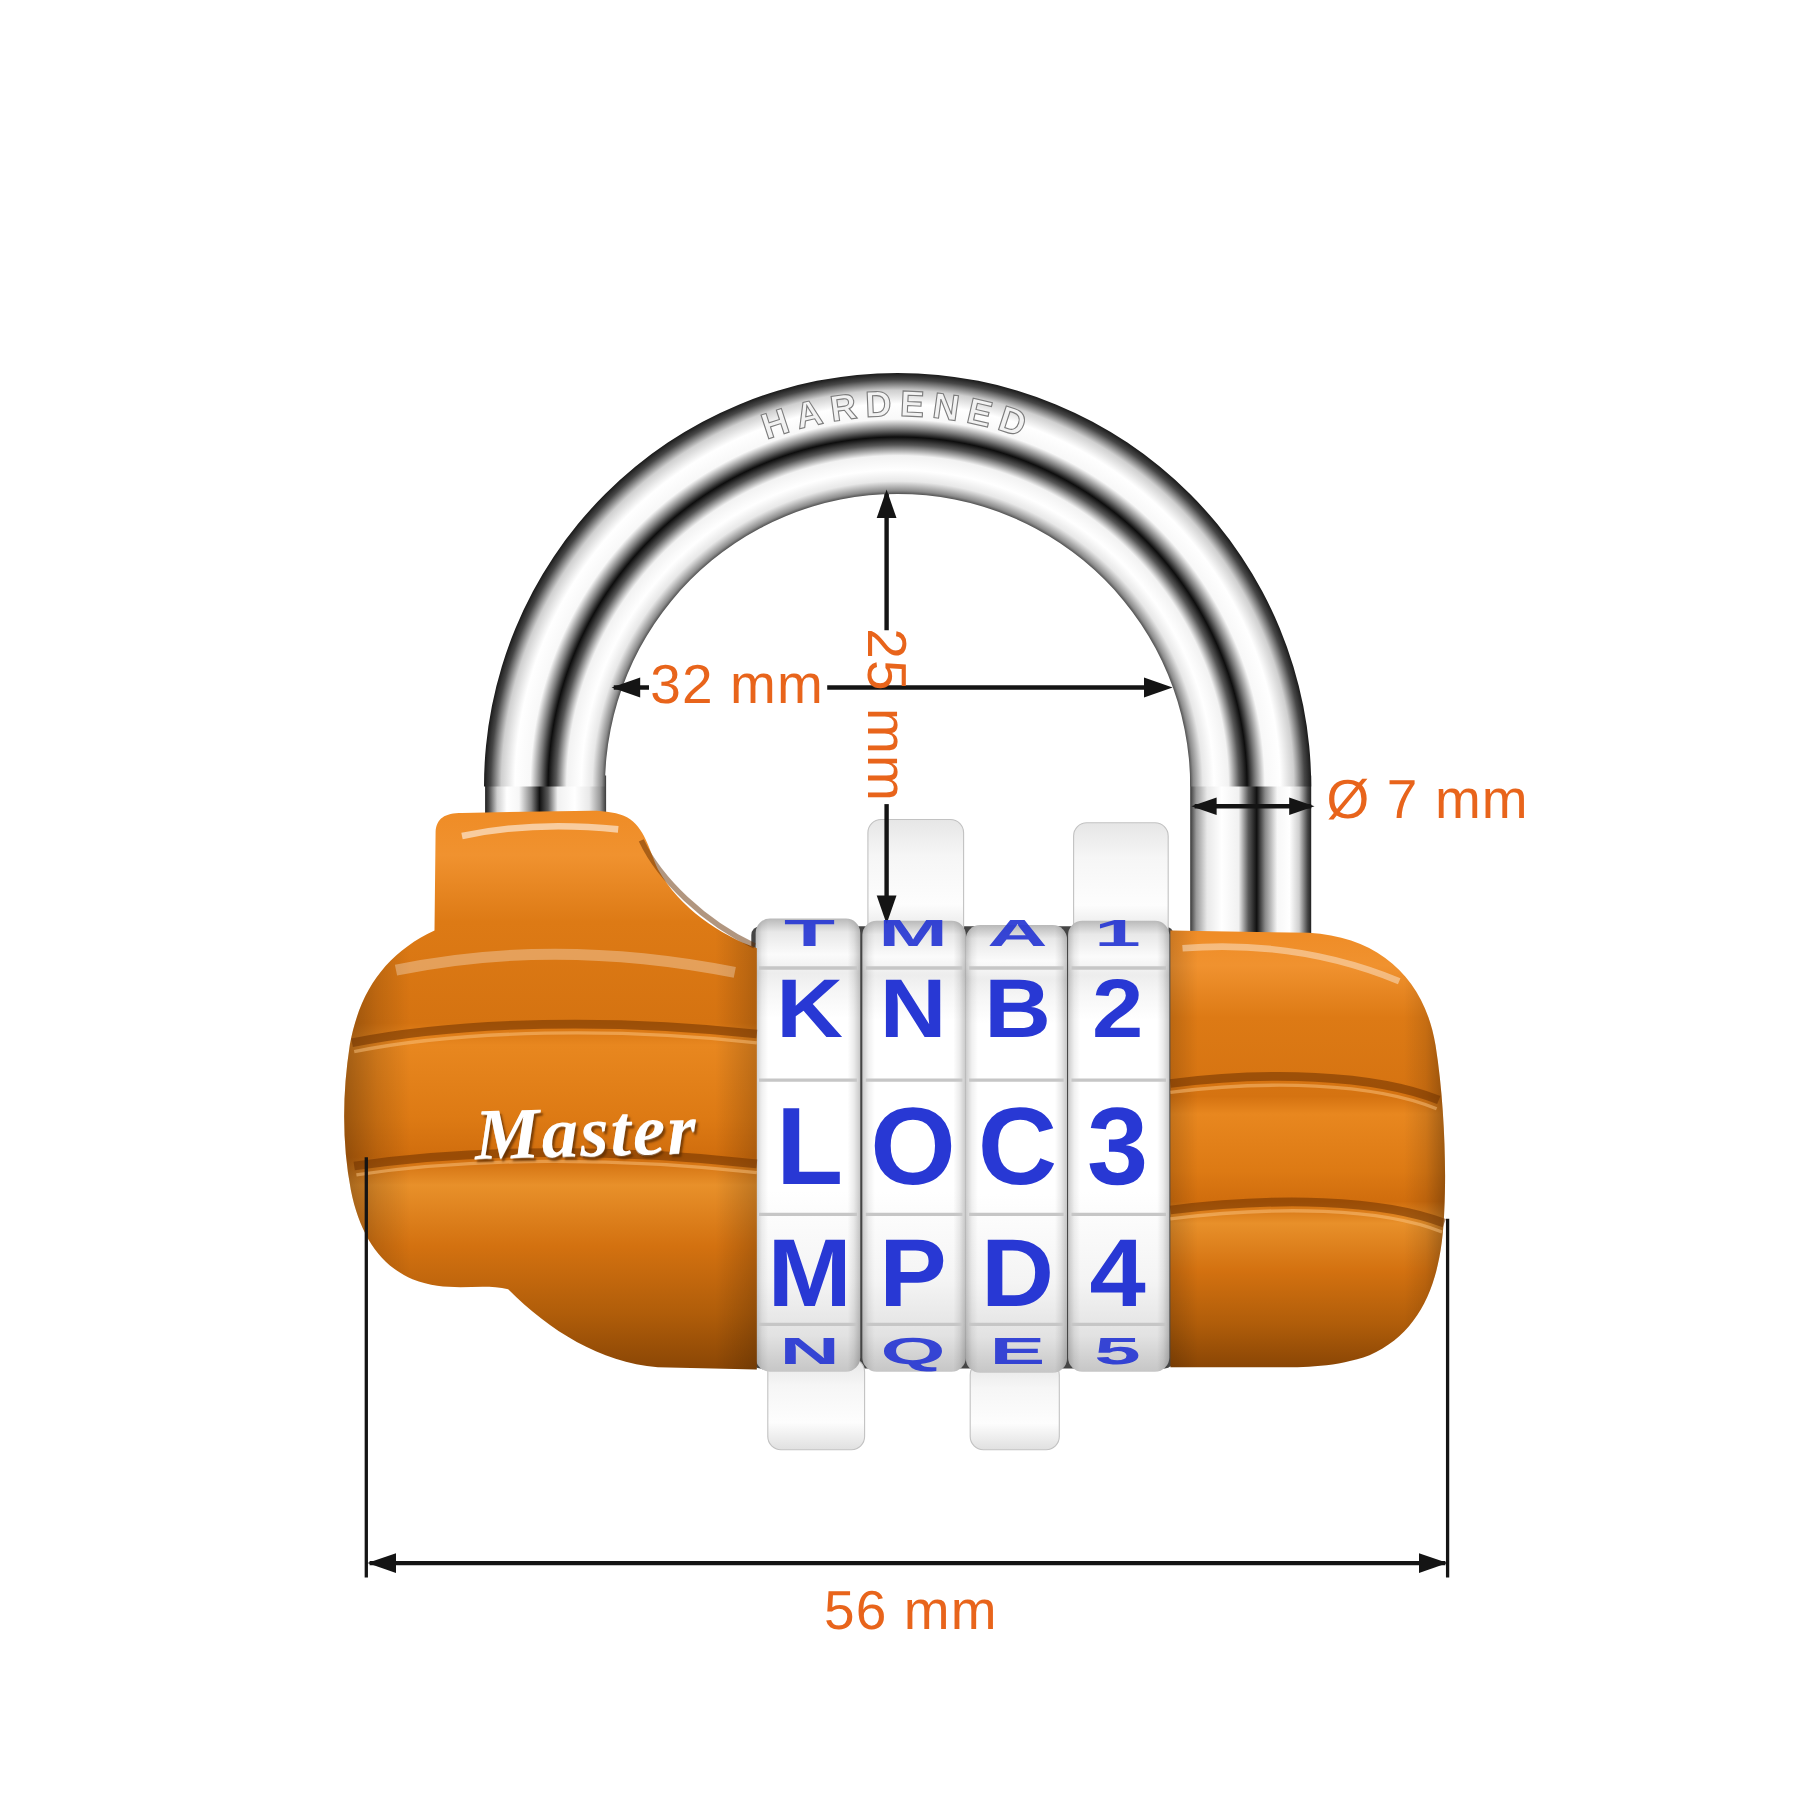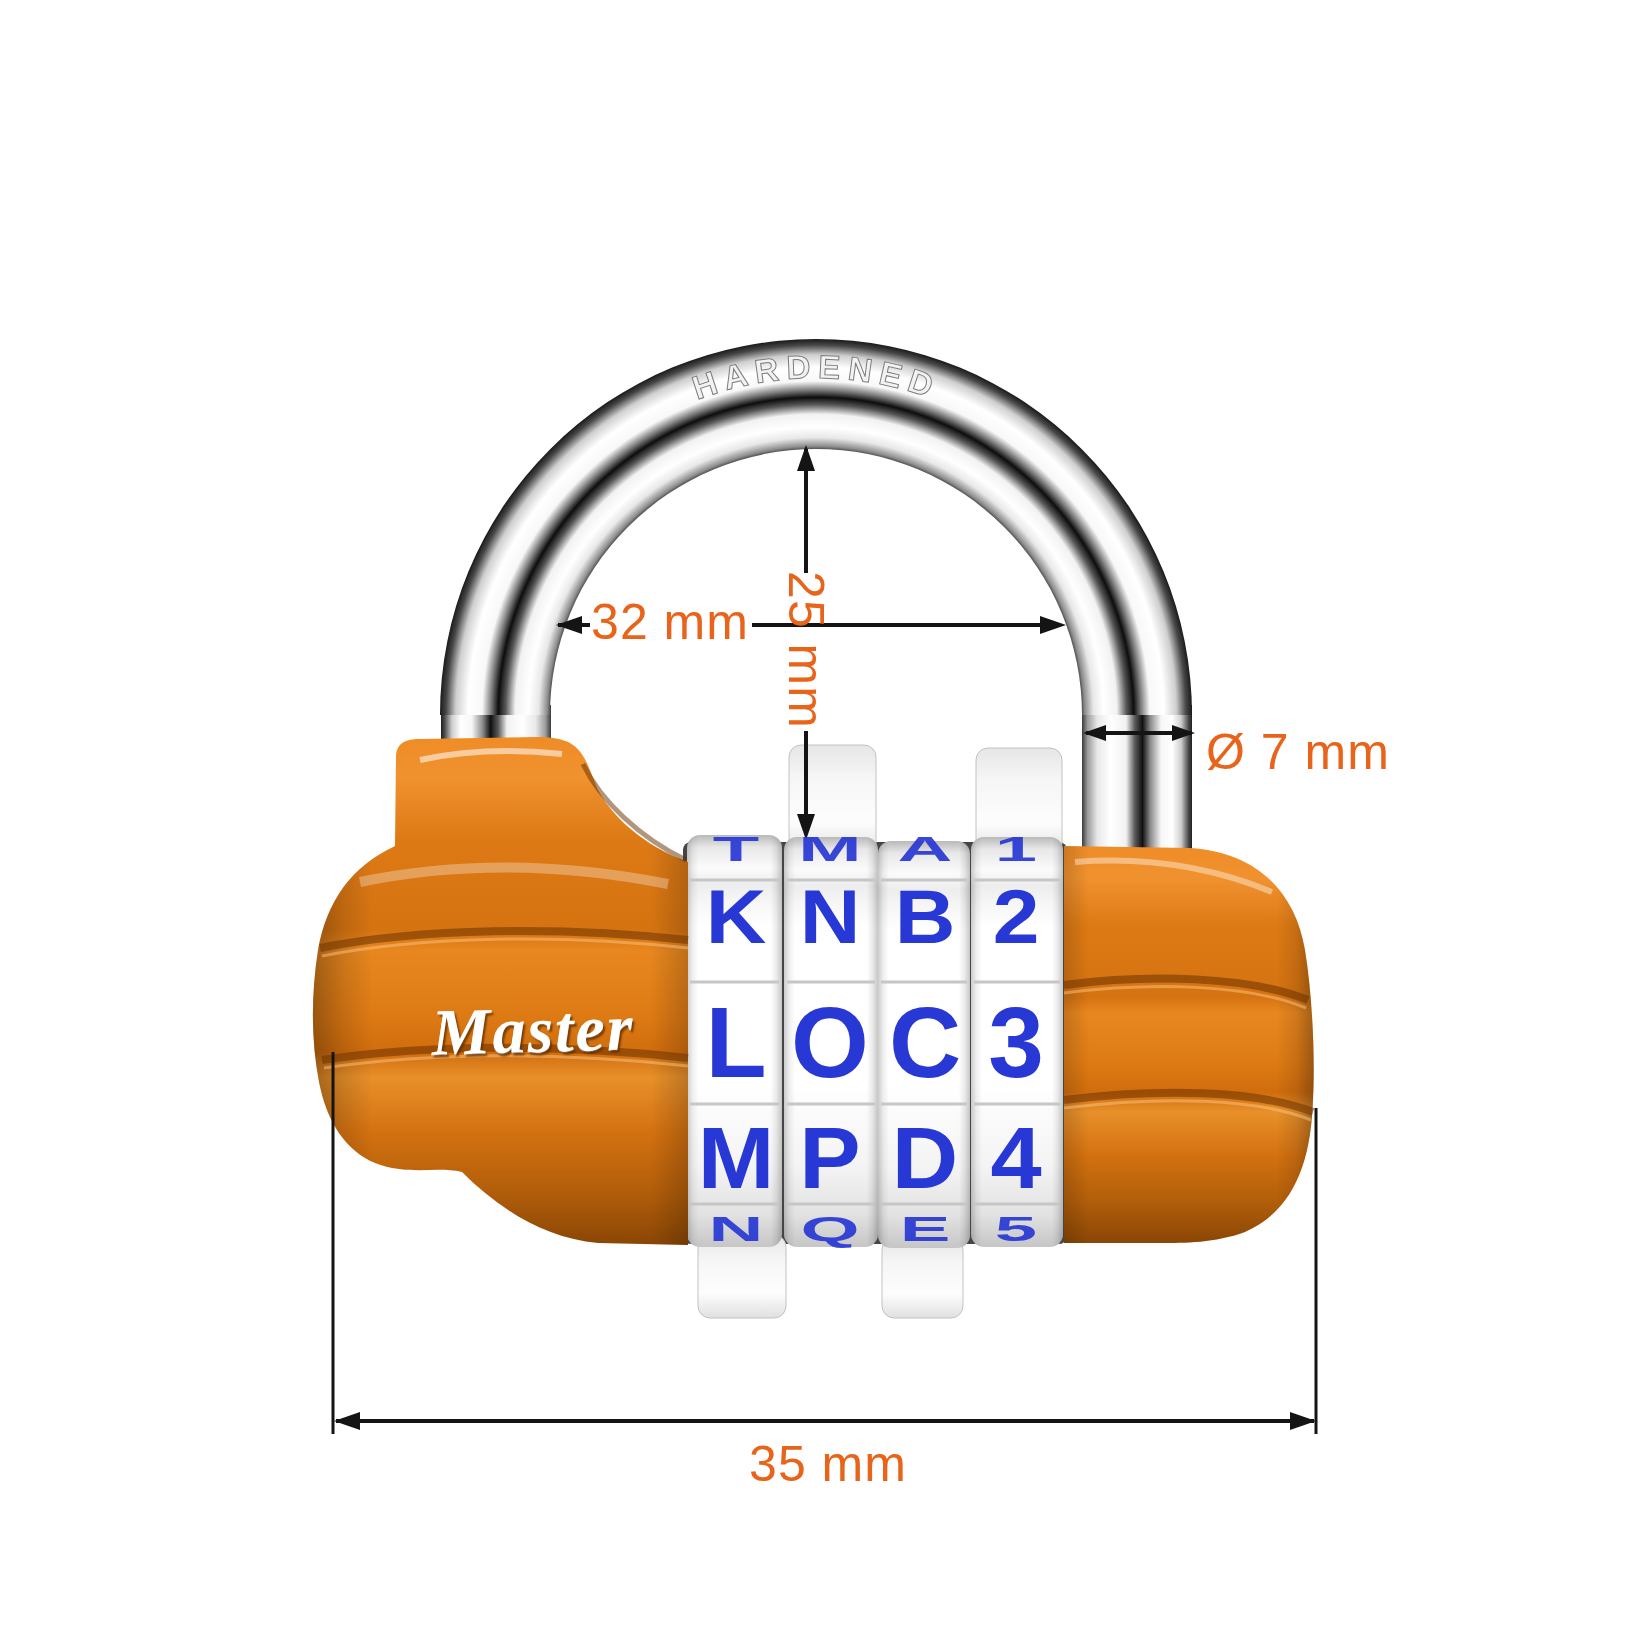--- a/index.html
+++ b/index.html
@@ -252,16 +252,16 @@
 <div class="dl r4 overlay" style="left:925px;top:1229px;">E</div>
 
 <div class="dl r0 overlay" style="left:1016px;top:849px;">1</div>
 <div class="dl r1 overlay" style="left:1016px;top:917px;">2</div>
 <div class="dl r2 overlay" style="left:1016px;top:1042px;">3</div>
 <div class="dl r3 overlay" style="left:1016px;top:1158px;">4</div>
 <div class="dl r4 overlay" style="left:1016px;top:1229px;">5</div>
 
 <div class="dim overlay" style="left:670px;top:622px;text-align:center;">32 mm</div>
 <div class="dim rot overlay" style="left:806px;top:650px;">25 mm</div>
-<div class="dim leftanchor overlay" style="left:1206px;top:752px;">Ø 7 mm</div>
-<div class="dim overlay" style="left:828px;top:1464px;">35 mm</div>
+<div class="dim leftanchor overlay" style="left:1206px;top:727px;">Ø 7 mm</div>
+<div class="dim overlay" style="left:828px;top:1464px;">56 mm</div>
 
 </div>
 
 </body></html>

